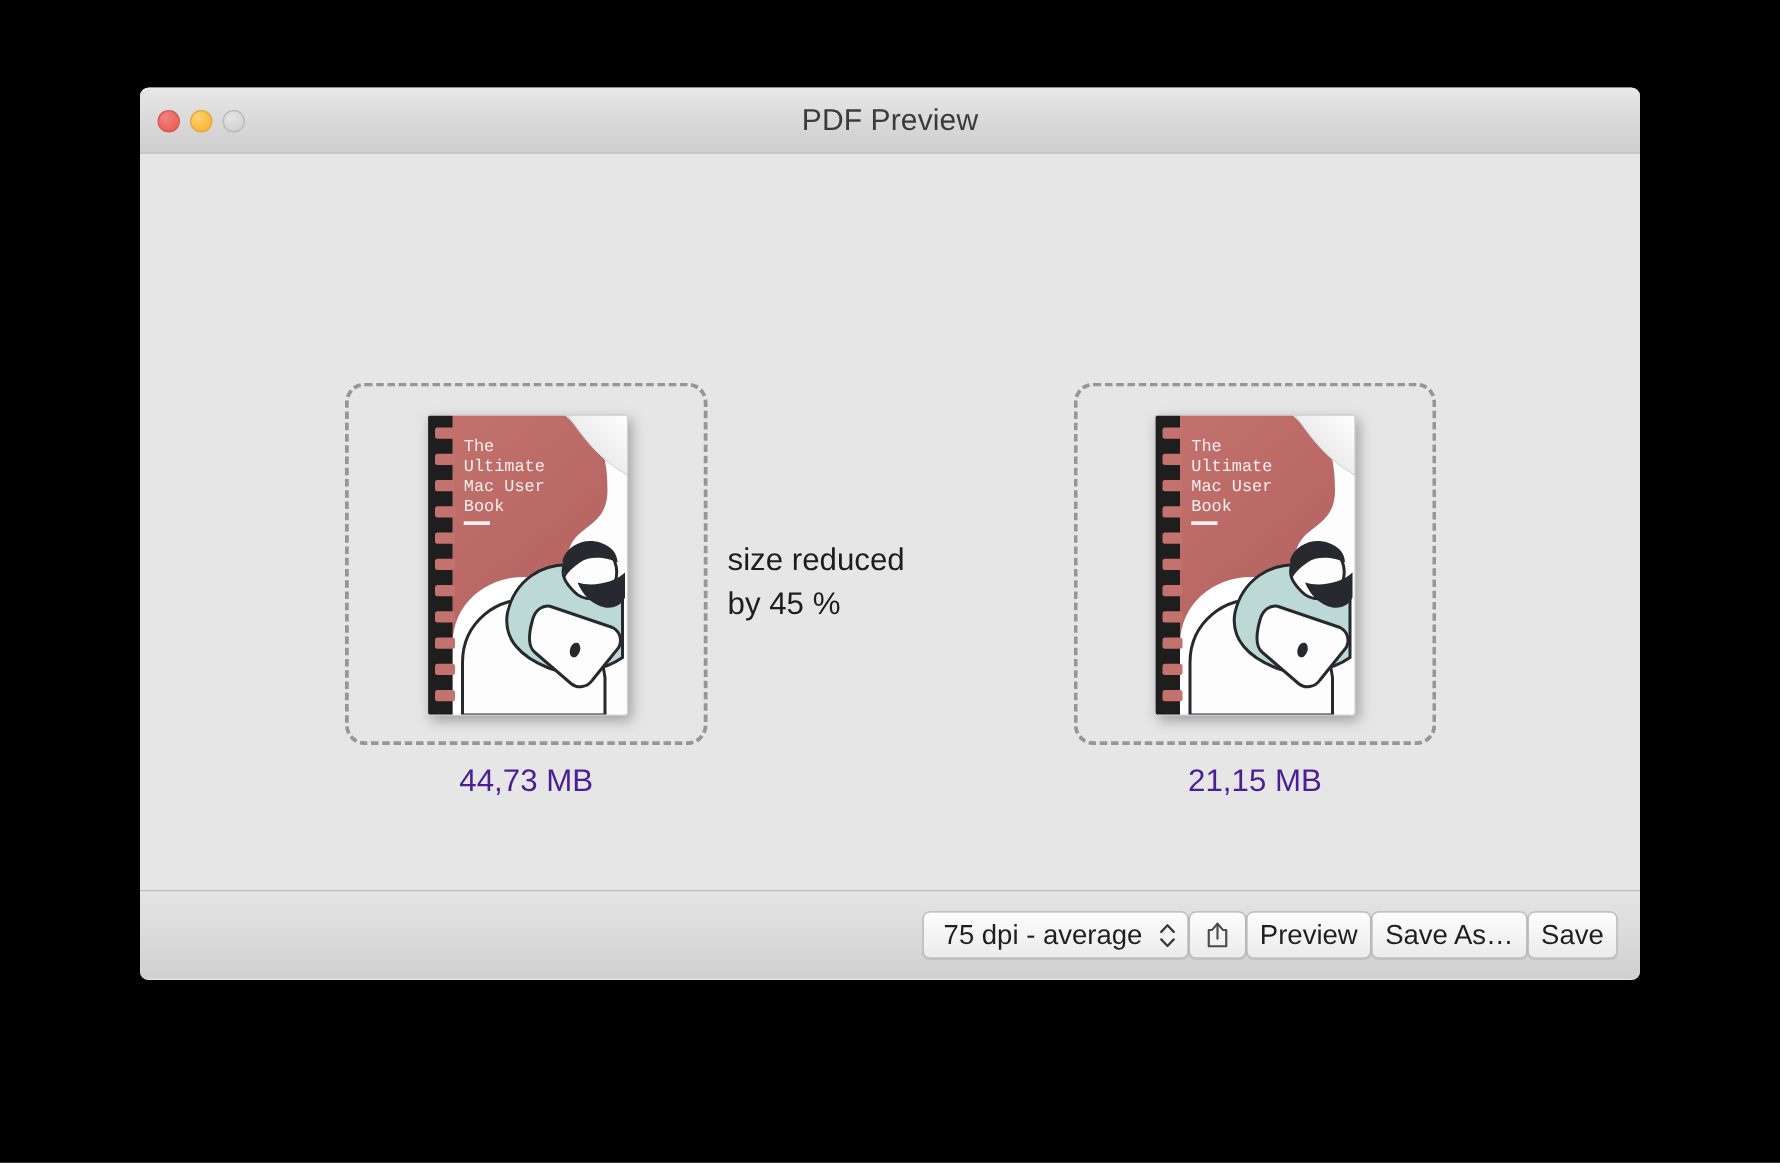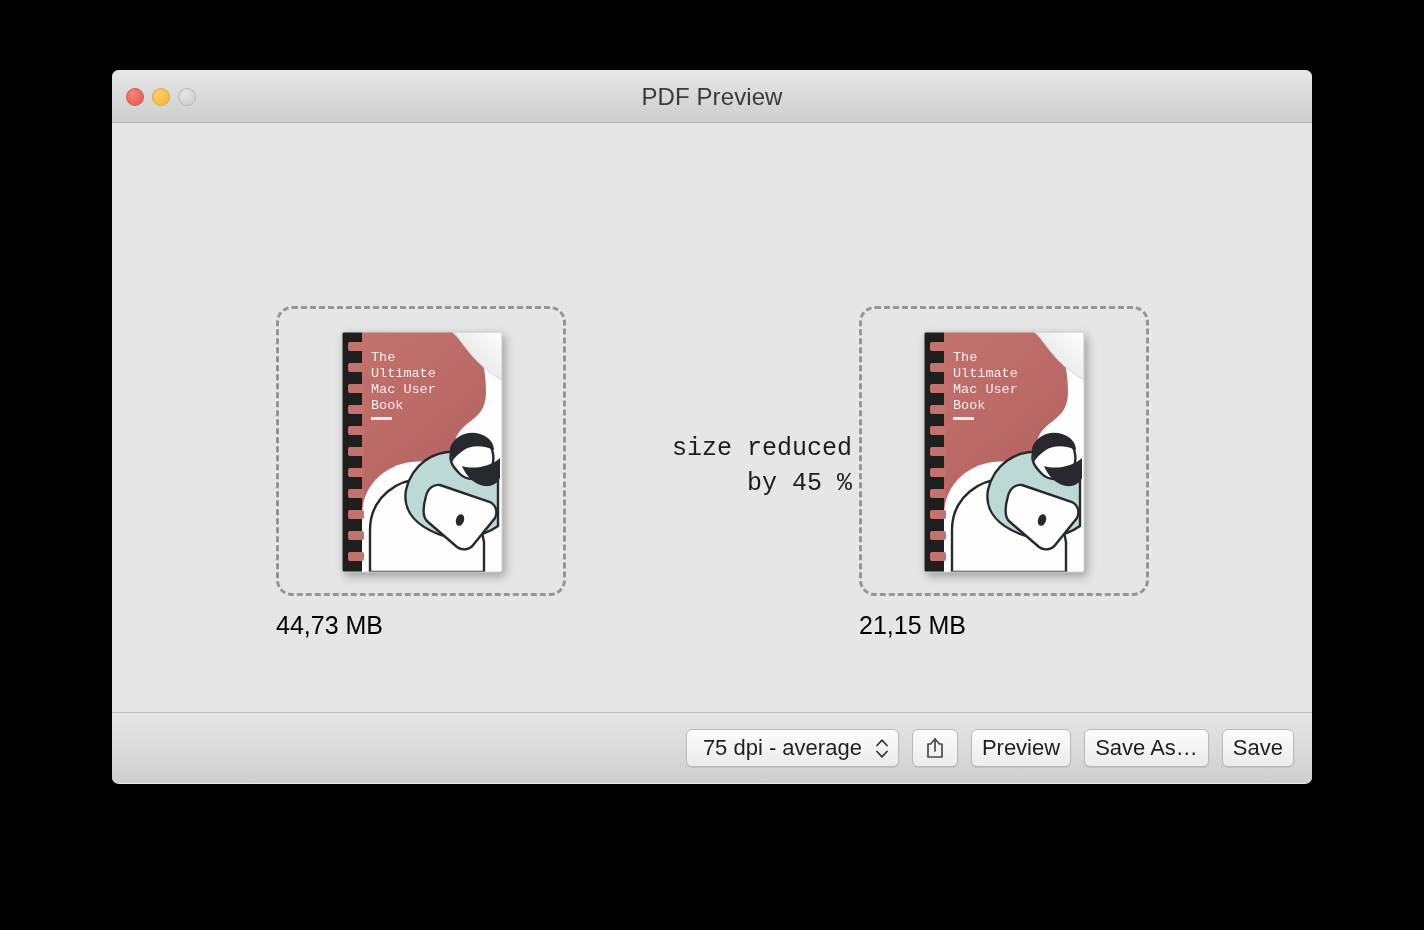--- a/index.html
+++ b/index.html
@@ -89,37 +89,36 @@
     border-radius: 16px;
     box-sizing: border-box;
   }
   #dropzone-original { left: 164px; }
   #dropzone-compressed { left: 747px; }
 
   .size-label {
     position: absolute;
     top: 488px;
     width: 290px;
-    text-align: left;
+    text-align: center;
     font-size: 25px;
-    color: #000000;
+    color: #4c1d95;
   }
   #size-original { left: 164px; }
   #size-compressed { left: 747px; }
 
   #reduction {
     position: absolute;
     left: 470px;
     top: 308px;
     width: 270px;
-    text-align: right;
+    text-align: left;
     font-size: 25px;
     line-height: 35px;
     color: #1d1d1d;
-    font-family: Liberation Mono, monospace;
   }
 
   
   .thumb {
     position: absolute;
     width: 175px;
     height: 245px;
     filter: drop-shadow(3px 4px 5px rgba(0,0,0,0.30));
   }
   #thumb-original { left: 222px; top: 207px; }
@@ -130,21 +129,20 @@
   #toolbar {
     position: relative;
     height: 71px;
     background: linear-gradient(to bottom, #e4e4e4 0%, #dcdcdc 45%, #cfcfcf 100%);
     border-top: 1px solid #bdbdbd;
     box-sizing: border-box;
     display: flex;
     align-items: center;
     justify-content: flex-end;
     padding-right: 18px;
-    gap: 13px;
   }
 
   .ctrl {
     background: linear-gradient(to bottom, #fdfdfd 0%, #f4f4f4 50%, #ebebeb 100%);
     border: 1px solid #b9b9b9;
     border-radius: 6px;
     box-shadow: 0 1px 1px rgba(0,0,0,0.10);
     color: #1f1f1f;
     box-sizing: border-box;
     display: flex;

